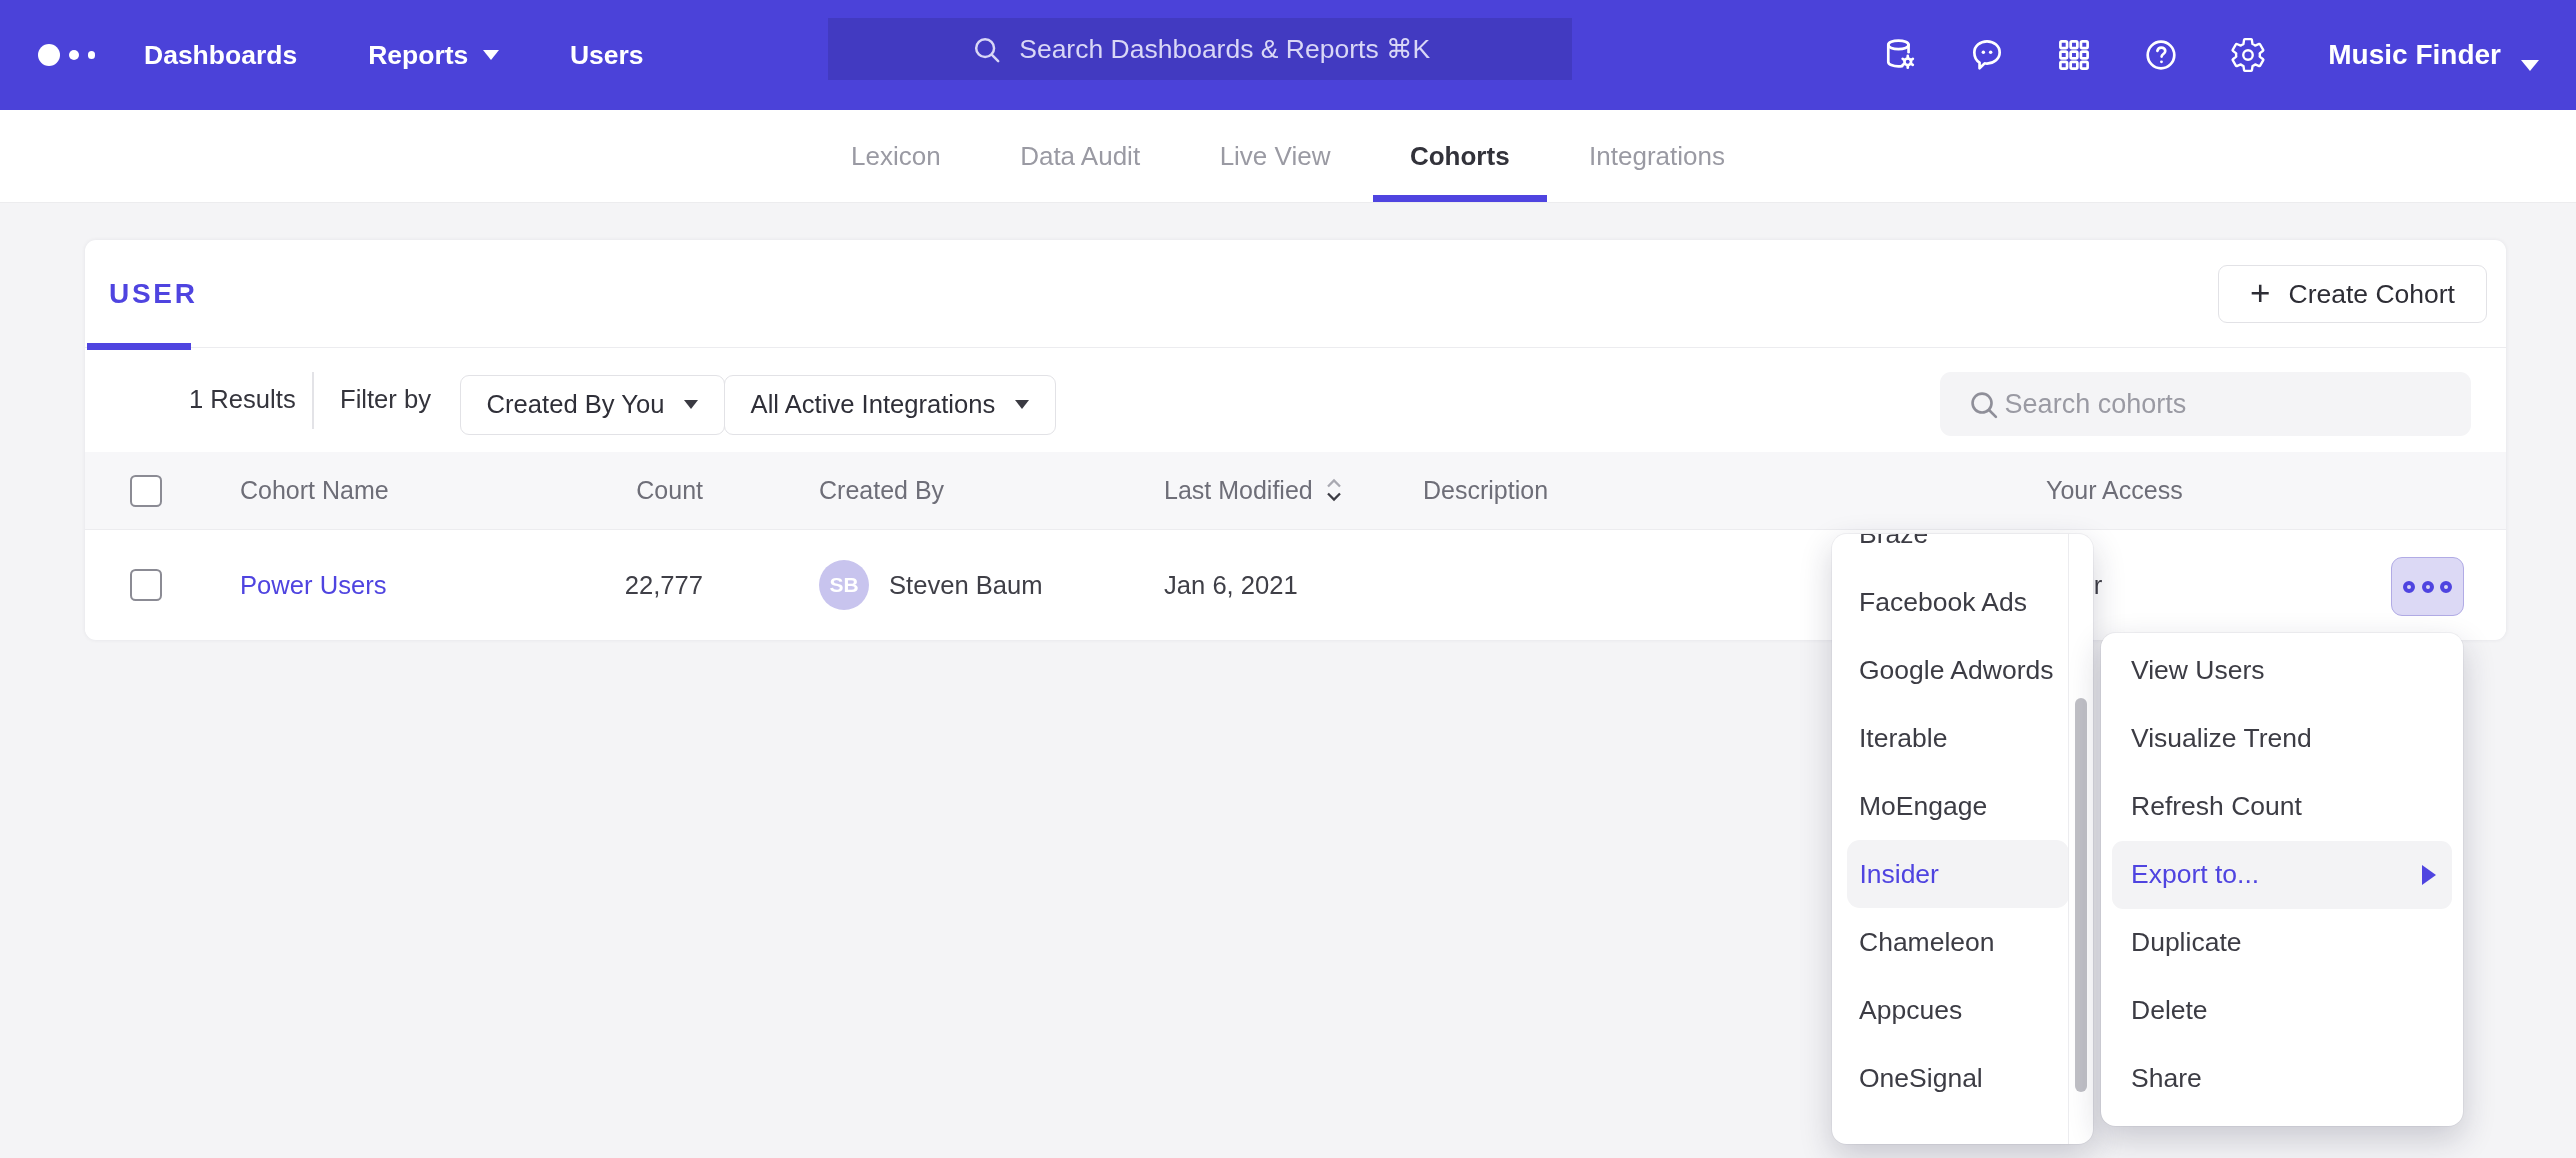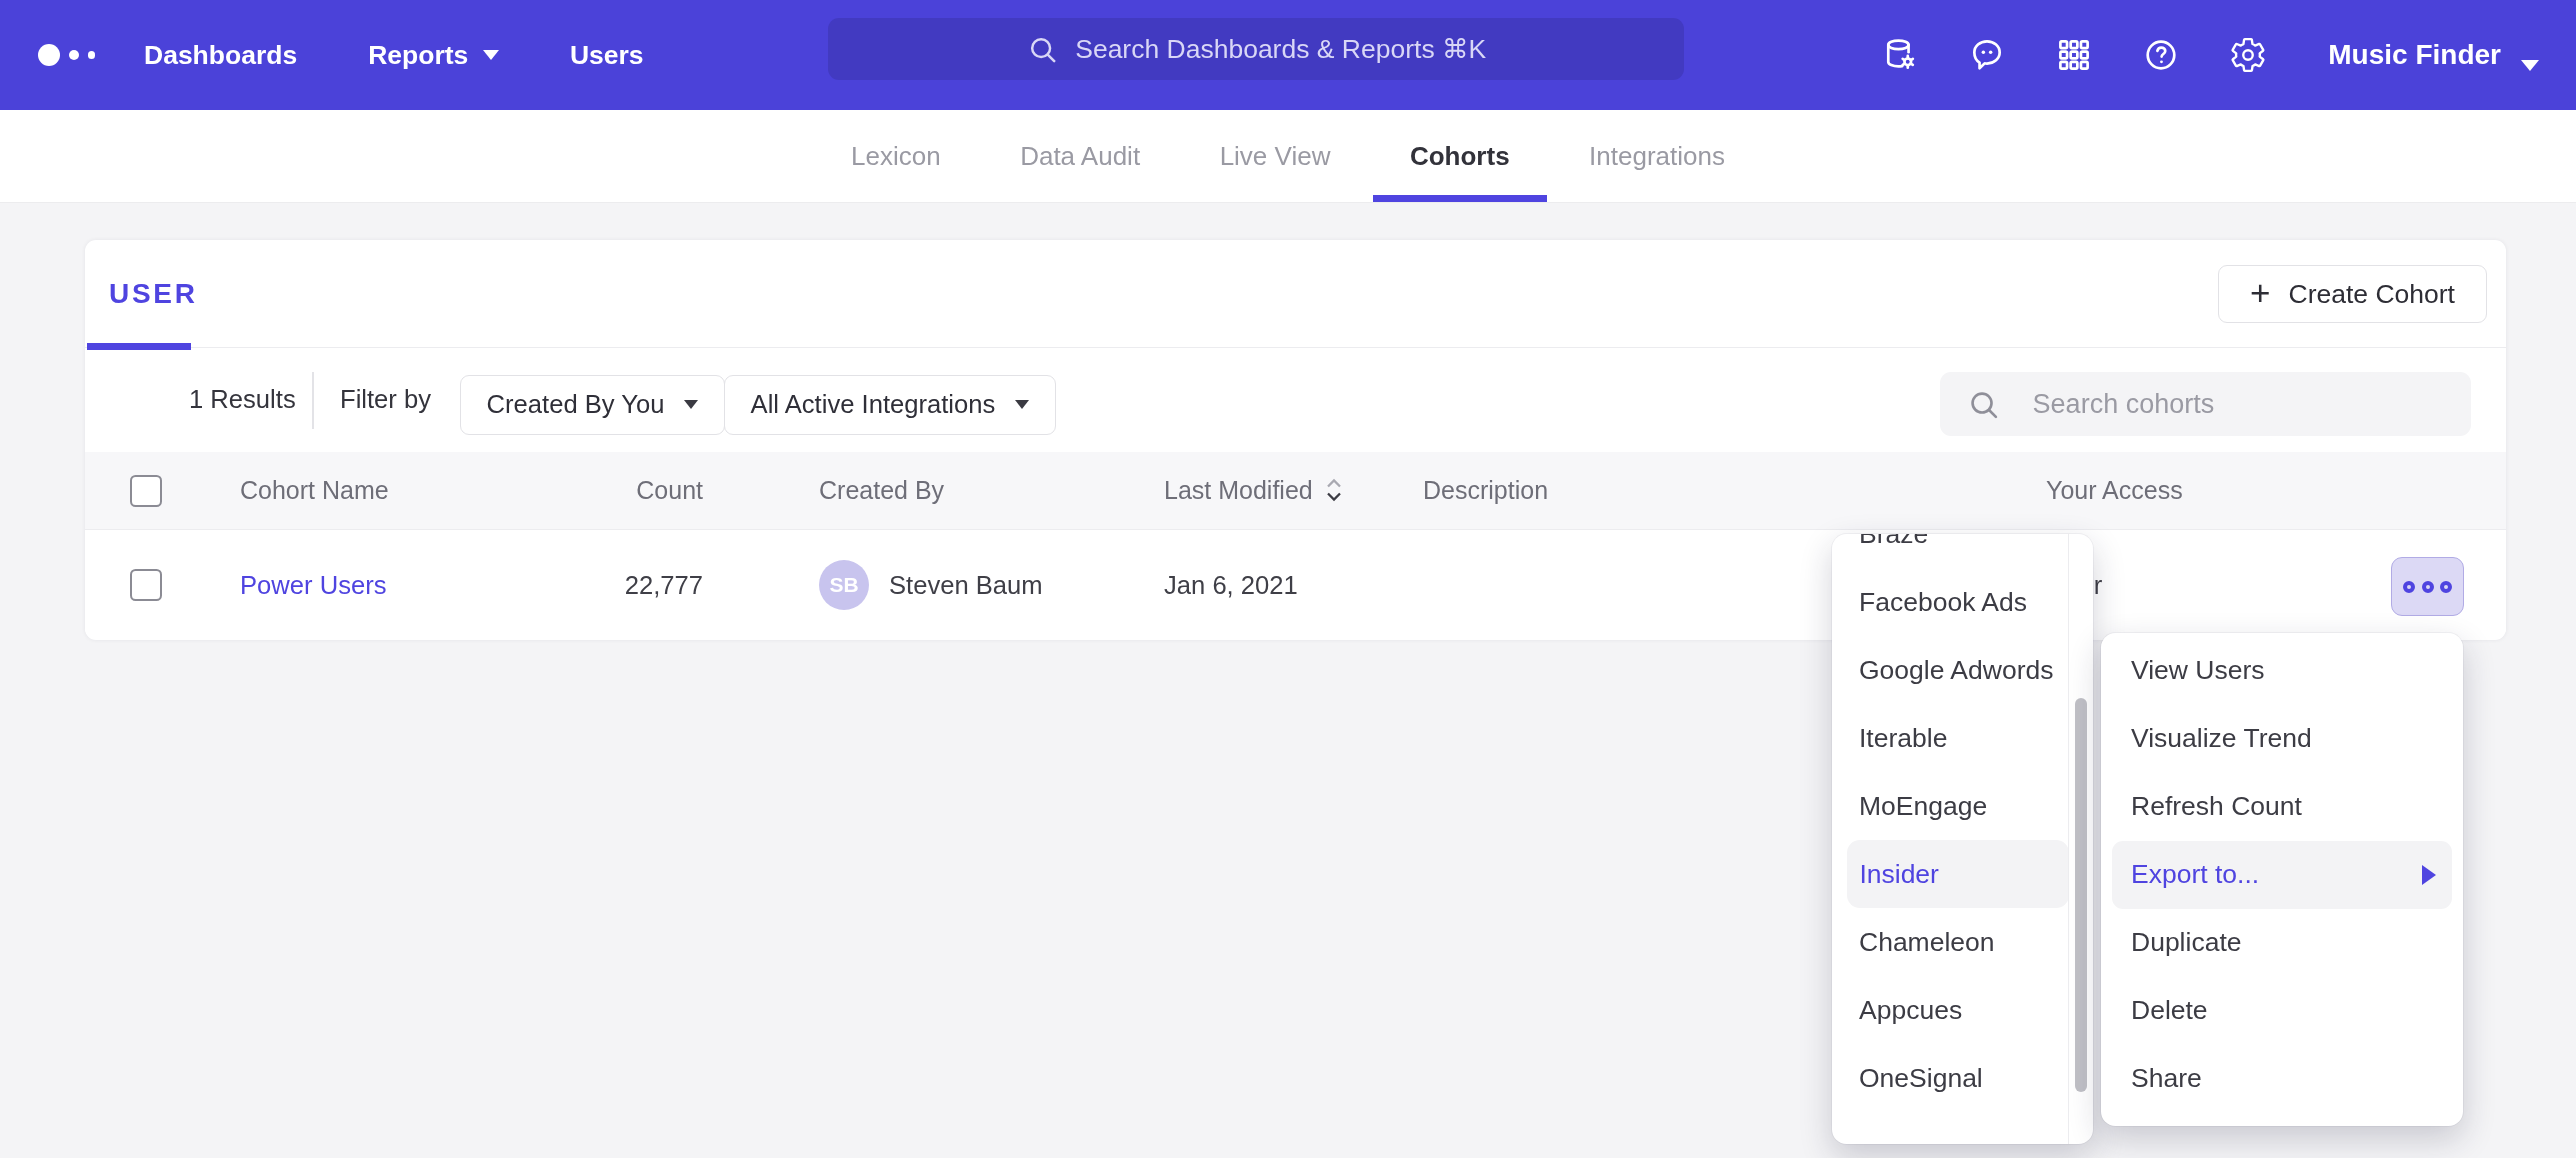--- a/index.html
+++ b/index.html
@@ -17,22 +17,22 @@
     background:#4b42d9; display:flex; align-items:center;
   }
   .logo { display:flex; align-items:center; gap:9px; margin-left:38px; width:71px; }
   .logo .d1 { width:22px; height:22px; border-radius:50%; background:#fff; }
   .logo .d2 { width:10px; height:10px; border-radius:50%; background:#fff; }
   .logo .d3 { width:7.3px;  height:7.3px;  border-radius:50%; background:#fff; }
   .nav-items { display:flex; align-items:center; gap:71px; margin-left:35px; }
   .nav-item { color:#fff; font-size:26.5px; font-weight:700; display:flex; align-items:center; gap:14.6px; cursor:pointer; }
   .caret-down { width:0; height:0; border-left:8.2px solid transparent; border-right:8.2px solid transparent; border-top:10px solid #fff; }
   .nav-search {
-    position:absolute; left:828px; top:18px; width:856px; height:62px;
-    background:#423ac1; border-radius:11px;
+    position:absolute; left:828px; top:18px; width:744px; height:62px;
+    background:#423ac1; border-radius:0;
     display:flex; align-items:center; justify-content:center; gap:16.4px;
     color:#d9d7f6; cursor:text;
   }
   .nav-search svg { width:33px; height:33px; }
   .nav-search .ph { font-size:26.5px; }
   .nav-right { position:absolute; right:37px; top:0; height:110px; display:flex; align-items:center; gap:49px; }
   .nav-icon { width:38px; height:38px; display:flex; align-items:center; justify-content:center; cursor:pointer; }
   .nav-icon svg { width:38px; height:38px; }
   .project { display:flex; align-items:flex-end; gap:20px; margin-left:12.8px; cursor:pointer; }
   .project .name { color:#fff; font-size:28px; font-weight:700; }
@@ -75,21 +75,21 @@
     border:1.8px solid #e2e2e6; border-radius:9px;
     display:flex; align-items:center; gap:20px; padding:0 25.6px;
     font-size:25.6px; font-weight:500; color:#2f2f38; cursor:pointer;
   }
   .drop-btn .caret-down { border-left-width:7.3px; border-right-width:7.3px; border-top-width:9px; border-top-color:#3a3a42; }
   .drop-created { left:375px; }
   .drop-integrations { left:639px; }
   .cohort-search {
     position:absolute; left:1855px; top:24px; width:531px; height:64px;
     background:#f4f4f6; border-radius:11px;
-    display:flex; align-items:center; gap:32px; padding:0 25.6px; color:#8f8f99;
+    display:flex; align-items:center; gap:4px; padding:0 25.6px; color:#8f8f99;
   }
   .cohort-search svg { width:35px; height:35px; flex:none; }
   .cohort-search input {
     border:none; outline:none; background:transparent; font-size:27px;
     font-family:"Liberation Sans",sans-serif; color:#3a3a42; width:100%;
   }
   .cohort-search input::placeholder { color:#9a9aa3; }
   
   .thead { position:absolute; left:0; top:212px; right:0; height:78px; background:#f7f7f9; border-bottom:0.9px solid #ececef; }
   .trow  { position:absolute; left:0; top:290px; right:0; height:110px; background:#fff; border-radius:0 0 11px 11px; }

